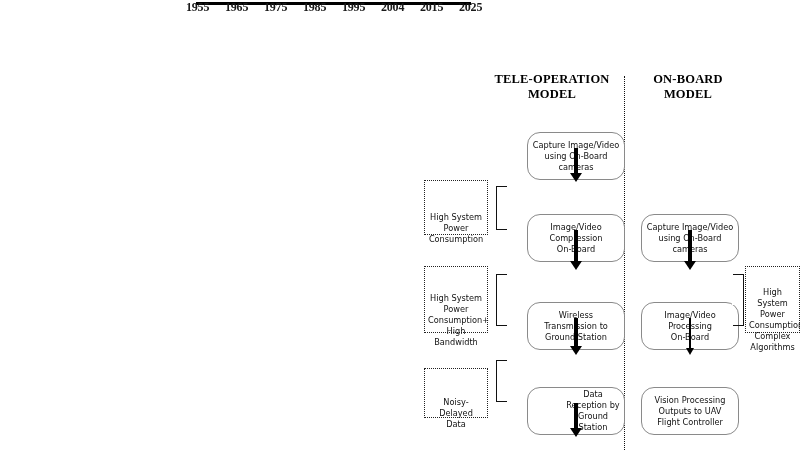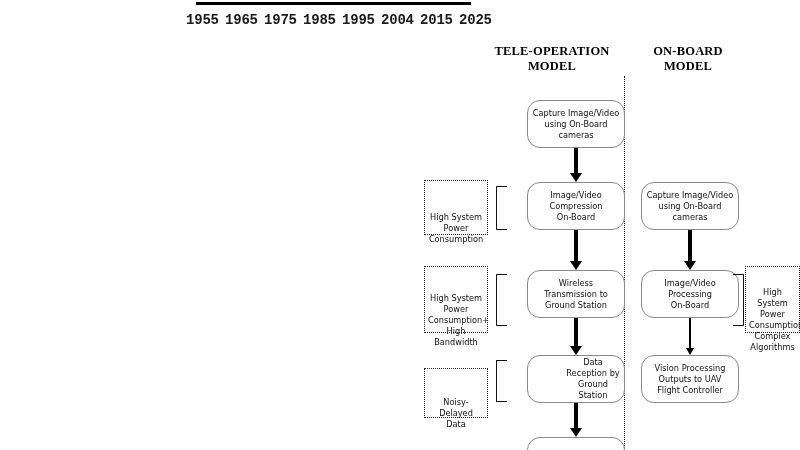--- a/index.html
+++ b/index.html
@@ -12,33 +12,34 @@
   }
   #root{position:absolute;left:0;top:0;width:800px;height:450px;}
 
   
   #axis-fragment{position:absolute;left:0;top:0;width:800px;height:30px;}
   #axis-line{
     position:absolute;left:196px;top:2px;width:275px;height:3px;
     background:#000;
   }
   .axis-tick-label{
-    position:absolute;top:12px;
-    font-family:Liberation Mono, monospace;
-    font-weight:bold;font-size:14px;color:#1a1a1a;
+    position:absolute;top:0;
+    font-family:Liberation Serif, serif;
+    font-weight:bold;font-size:12px;color:#1a1a1a;
     letter-spacing:-0.2px;white-space:nowrap;
   }
 
   
   .col-heading{
     position:absolute;
     font-family:"Liberation Serif", serif;
     font-weight:bold;font-size:12.5px;color:#000;
     text-align:center;line-height:15px;
     letter-spacing:0.2px;
+    margin-top:28px;
   }
   #heading-tele{left:492px;top:44px;width:120px;}
   #heading-onboard{left:628px;top:44px;width:120px;}
 
   
   #divider{
     position:absolute;left:624px;top:76px;width:0;height:374px;
     border-left:1.5px dotted #111;
   }
 
@@ -49,20 +50,21 @@
     border:1px solid #8a8a8a;
     border-radius:13px;
     background:#ffffff;
     display:flex;align-items:center;justify-content:center;
     text-align:center;
     font-family:"DejaVu Sans", sans-serif;
     font-size:8.2px;
     line-height:11px;
     color:#111;
     padding:2px 4px;
+    margin-top:32px;
   }
   .flow-box span{display:block;width:100%;white-space:pre-line;}
 
   
   .note-box{
     position:absolute;
     box-sizing:border-box;
     border:1.2px dotted #222;
     background:#ffffff;
     display:flex;align-items:center;justify-content:center;

